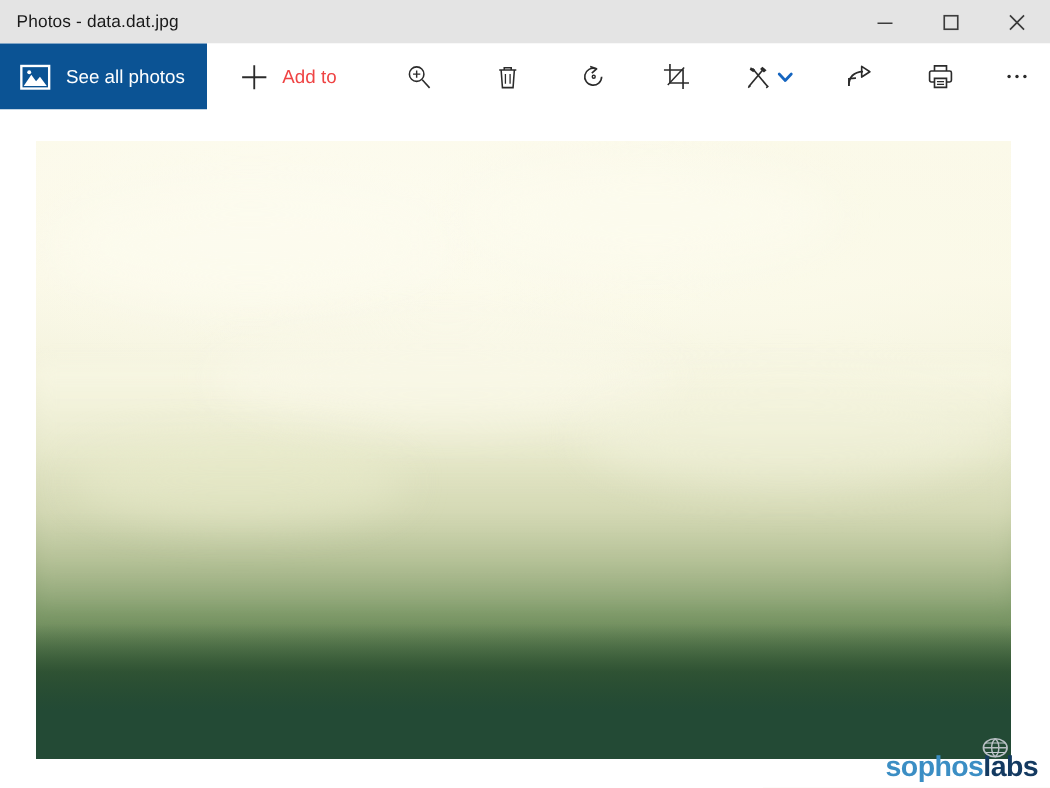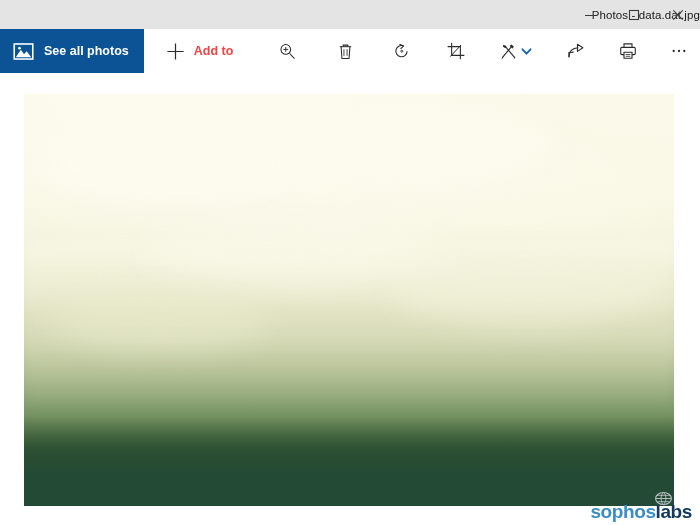--- a/index.html
+++ b/index.html
@@ -22,21 +22,20 @@
   }
 
   
   #title-bar {
     position: relative;
     height: 29px;
     background: #e4e4e4;
     display: flex;
     align-items: center;
     user-select: none;
-    justify-content: flex-end;
   }
   #title-text {
     font-size: 11.5px;
     color: #1a1a1a;
     padding-left: 11px;
     letter-spacing: 0.1px;
     white-space: nowrap;
   }
   #window-controls {
     position: absolute;
@@ -54,21 +53,20 @@
   }
   .win-btn svg { display: block; }
 
   
   #toolbar {
     position: relative;
     height: 44px;
     background: #ffffff;
     display: flex;
     align-items: stretch;
-    font-weight: bold;
   }
   #see-all-photos {
     background: #0b5394;
     display: flex;
     align-items: center;
     gap: 10px;
     padding: 0 15px 0 13px;
     height: 44px;
     box-sizing: border-box;
   }

